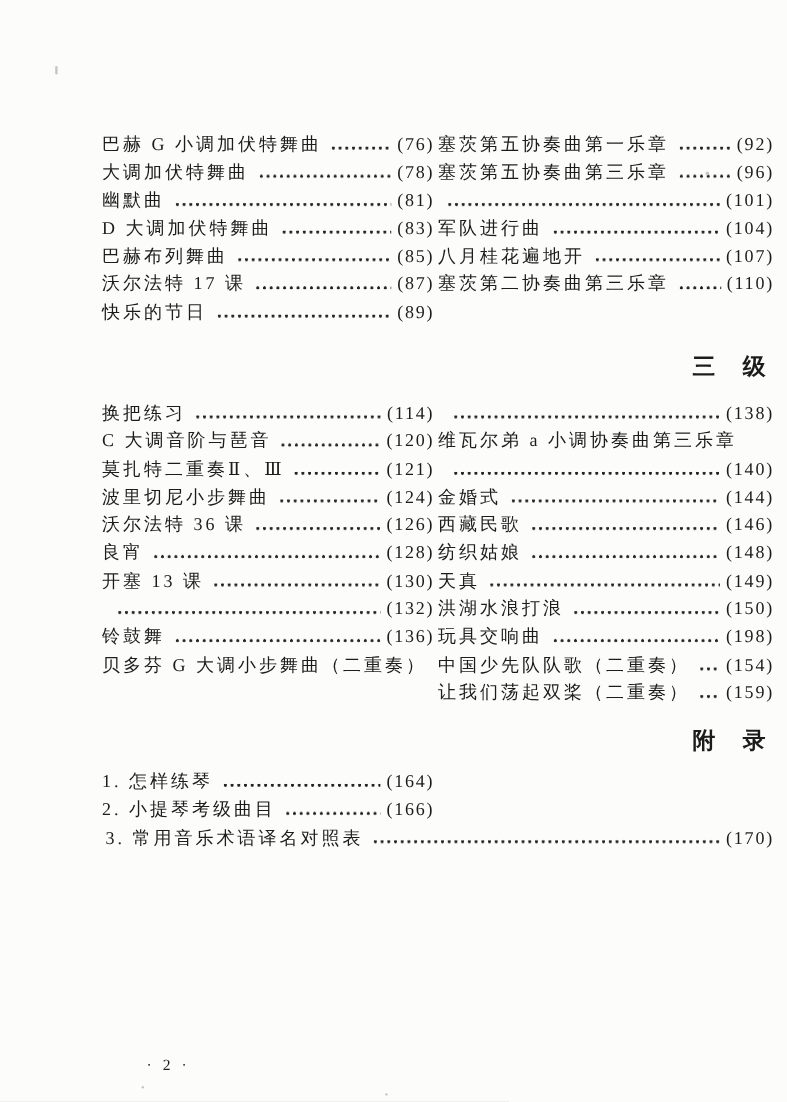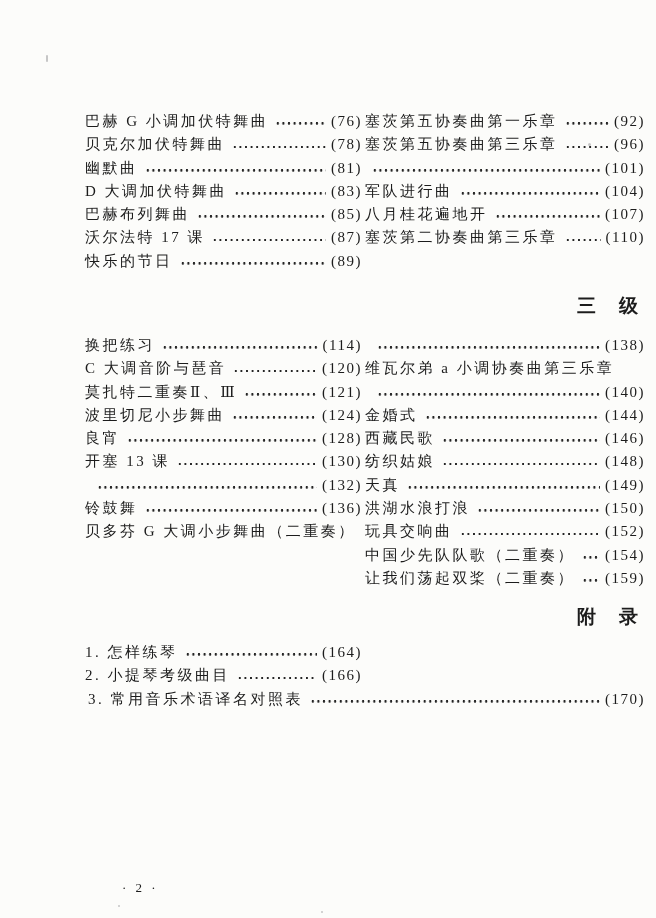--- a/index.html
+++ b/index.html
@@ -45,21 +45,21 @@
 <div class="page">
 
   <div class="sec" id="sec-top">
     <div class="colL">
       <div class="row">
           <span class="t">巴赫 G 小调加伏特舞曲</span>
           <span class="dots"></span>
           <span class="pg">(76)</span>
         </div>
       <div class="row">
-          <span class="t">贝克尔加伏特舞曲</span>
+          <span class="t">大调加伏特舞曲</span>
           <span class="dots"></span>
           <span class="pg">(78)</span>
         </div>
       <div class="row">
           <span class="t">幽默曲</span>
           <span class="dots"></span>
           <span class="pg">(81)</span>
         </div>
       <div class="row">
           <span class="t">D 大调加伏特舞曲</span>
@@ -133,20 +133,25 @@
           <span class="t">莫扎特二重奏Ⅱ、Ⅲ</span>
           <span class="dots"></span>
           <span class="pg">(121)</span>
         </div>
       <div class="row">
           <span class="t">波里切尼小步舞曲</span>
           <span class="dots"></span>
           <span class="pg">(124)</span>
         </div>
       <div class="row">
+          <span class="t">沃尔法特 36 课</span>
+          <span class="dots"></span>
+          <span class="pg">(126)</span>
+        </div>
+      <div class="row">
           <span class="t">良宵</span>
           <span class="dots"></span>
           <span class="pg">(128)</span>
         </div>
       <div class="row">
           <span class="t">开塞 13 课</span>
           <span class="dots"></span>
           <span class="pg">(130)</span>
         </div>
       <div class="row cont">
@@ -195,21 +200,21 @@
           <span class="pg">(149)</span>
         </div>
       <div class="row">
           <span class="t">洪湖水浪打浪</span>
           <span class="dots"></span>
           <span class="pg">(150)</span>
         </div>
       <div class="row">
           <span class="t">玩具交响曲</span>
           <span class="dots"></span>
-          <span class="pg">(152)</span>
+          <span class="pg">(198)</span>
         </div>
       <div class="row">
           <span class="t">中国少先队队歌（二重奏）</span>
           <span class="dots"></span>
           <span class="pg">(154)</span>
         </div>
       <div class="row">
           <span class="t">让我们荡起双桨（二重奏）</span>
           <span class="dots"></span>
           <span class="pg">(159)</span>

